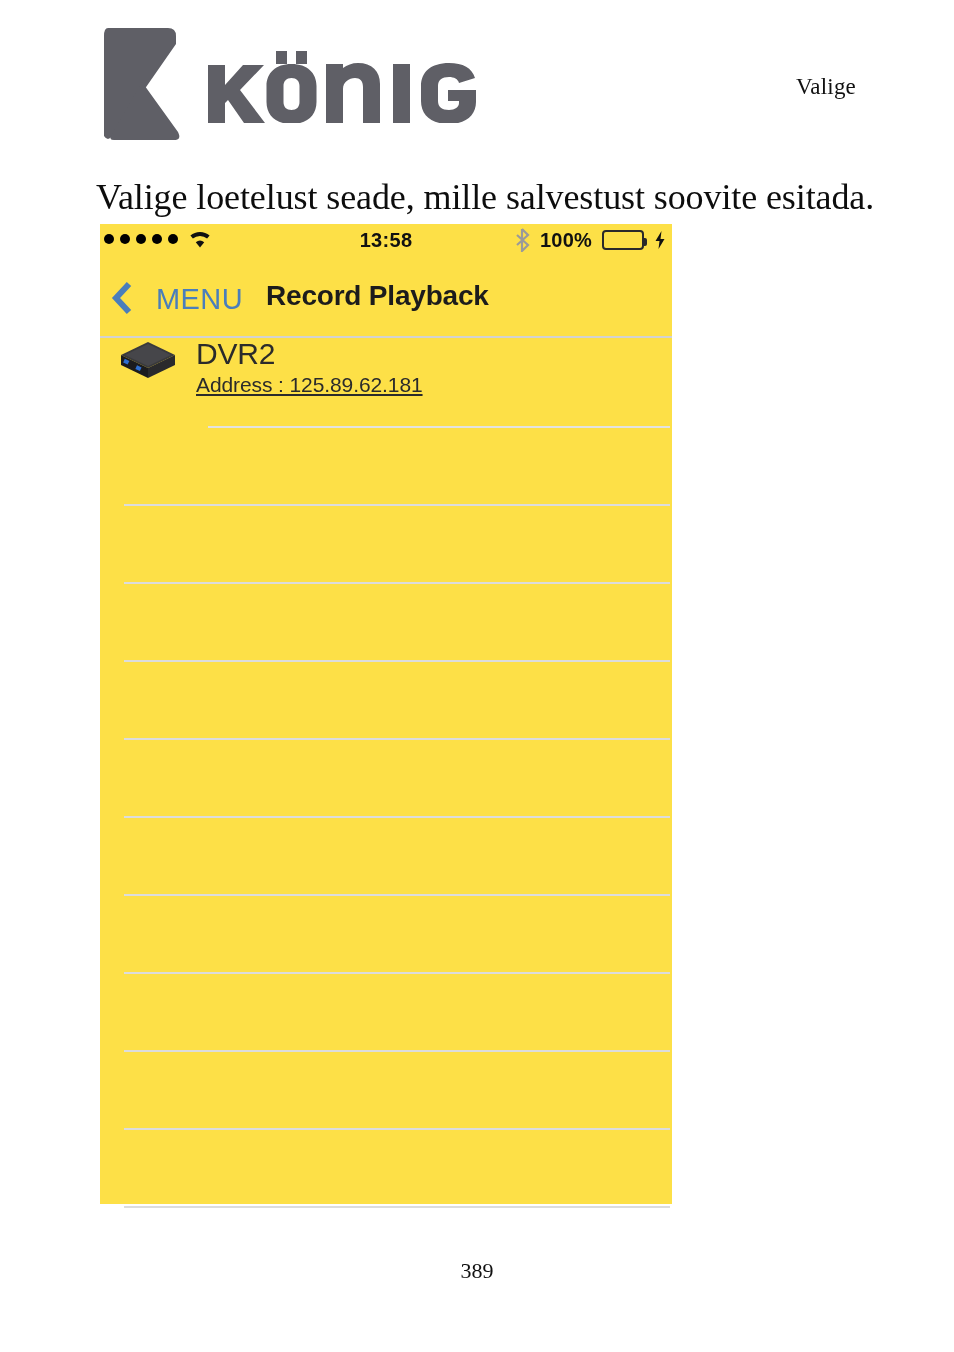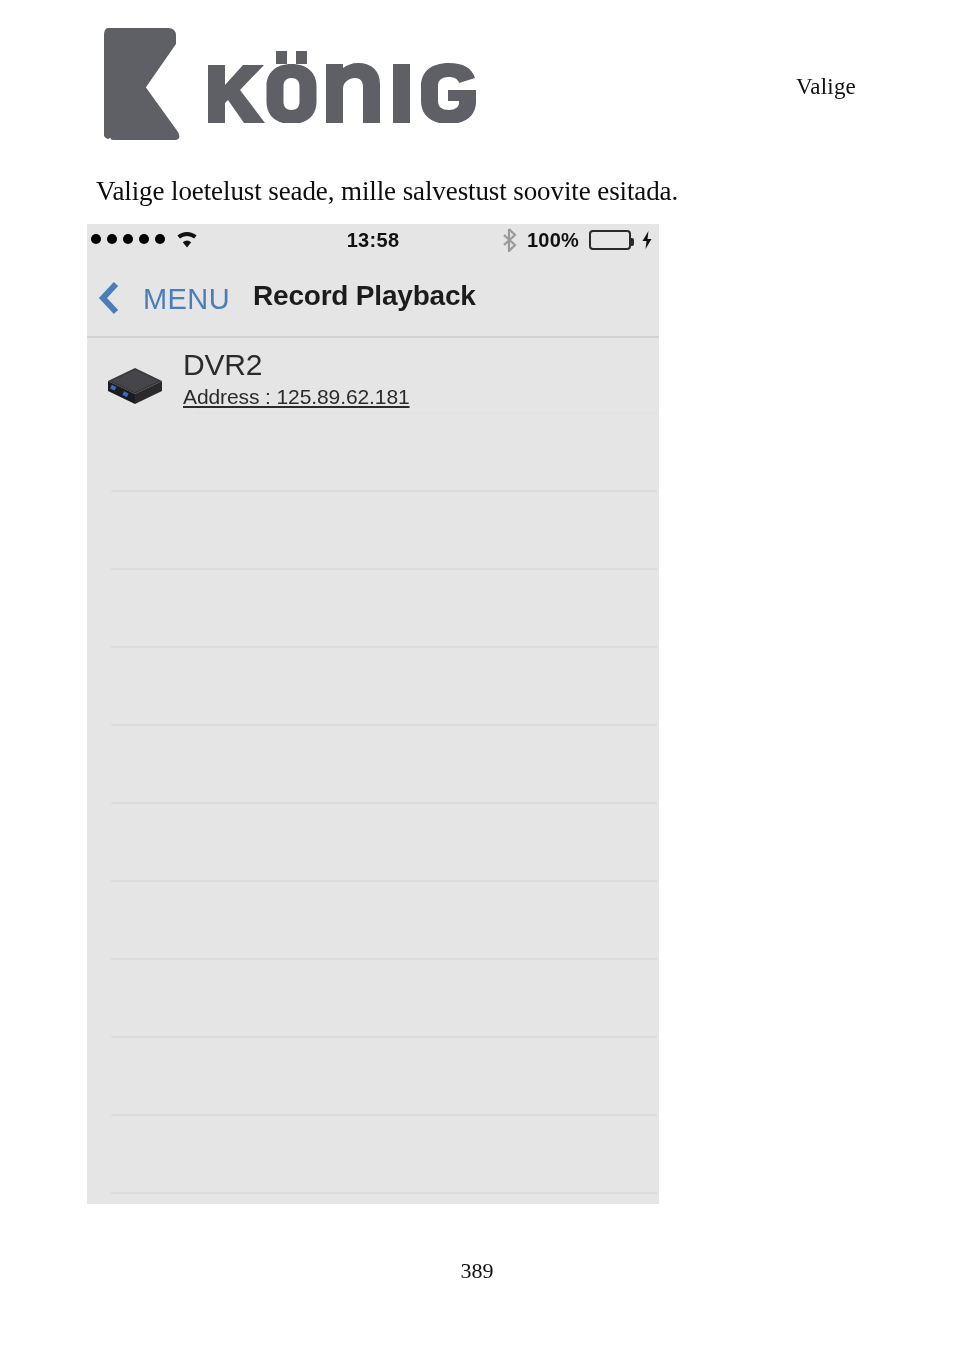--- a/index.html
+++ b/index.html
@@ -44,45 +44,45 @@
     font-size: 23px;
     color: #111111;
     letter-spacing: 0.2px;
   }
 
   #intro-text {
     position: absolute;
     left: 96px;
     top: 176px;
     font-family: "Liberation Serif", serif;
-    font-size: 27px;
+    font-size: 36px;
     color: #0d0d0d;
     letter-spacing: -0.1px;
     white-space: nowrap;
   }
 
   #page-number {
     position: absolute;
     left: 0;
     right: 0;
     top: 1258px;
     text-align: center;
     font-family: Liberation Serif, serif;
     font-size: 22px;
     color: #111111;
   }
 
   
   #phone-screenshot {
     position: absolute;
-    left: 87px;
+    left: 100px;
     top: 224px;
     width: 572px;
     height: 980px;
-    background: #e5e5e5;
+    background: #fde047;
     font-family: "Liberation Sans", sans-serif;
   }
 
   
   #status-bar {
     position: relative;
     height: 42px;
     width: 100%;
   }
   #status-left {
@@ -189,23 +189,23 @@
     letter-spacing: -0.2px;
   }
 
   
   #device-list {
     position: relative;
     width: 100%;
   }
   .device-row {
     position: relative;
-    height: 76px;
-    display: flex;
-    align-items: flex-end;
+    height: 90px;
+    display: flex;
+    align-items: flex-start;
     cursor: pointer;
   }
   .device-icon-wrap {
     width: 96px;
     flex: 0 0 auto;
     display: flex;
     justify-content: center;
     align-items: center;
   }
   .device-text {

